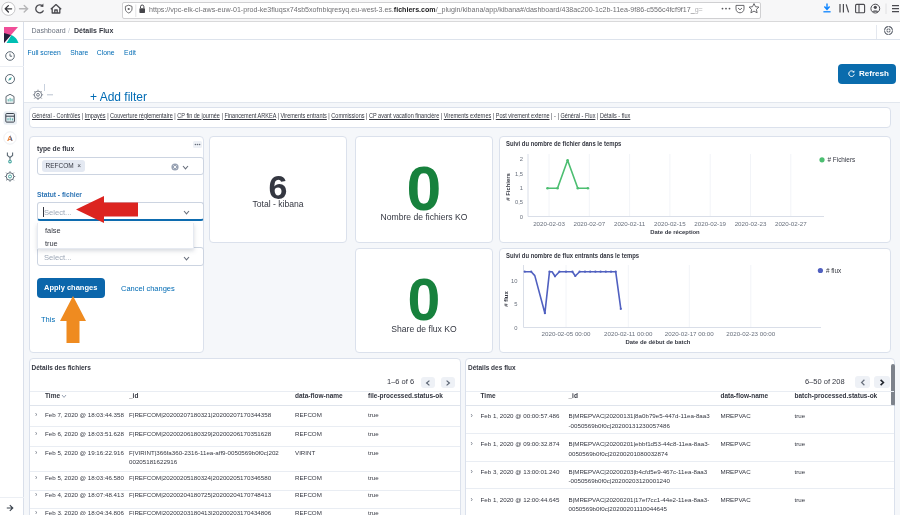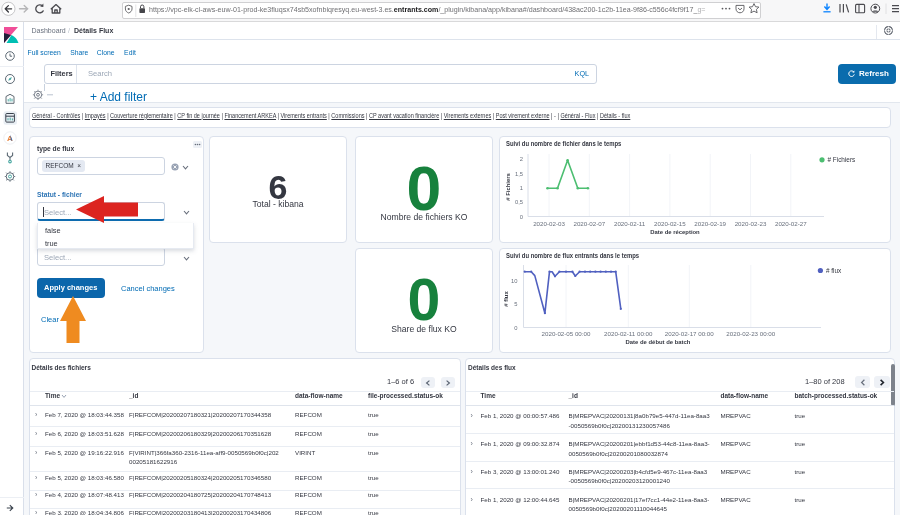--- a/index.html
+++ b/index.html
@@ -48,21 +48,21 @@
   .panel { position:absolute; background:#fff; border:1px solid #dbe1ec; border-radius:4px; }
 
   
   #plinks { left:5px; top:4px; width:862px; height:21px; }
   #plinks .lk { position:absolute; left:2px; top:3.5px; font-size:6.8px; color:#343741; white-space:nowrap; transform:scaleX(0.813); transform-origin:left center; }
   #plinks .lk u { text-decoration:underline; }
 
   
   #pfilter { left:5px; top:33px; width:175px; height:217px; }
   .flabel { position:absolute; font-size:6.7px; font-weight:bold; color:#343741; }
-  .finput { position:absolute; left:7px; width:128px; background:#fff; border:1px solid #ccd4e1; border-radius:3px; }
+  .finput { position:absolute; left:7px; width:167px; background:#fff; border:1px solid #ccd4e1; border-radius:3px; }
   .chev { position:absolute; width:7px; height:7px; }
   .seltxt { position:absolute; left:6px; font-size:7.6px; color:#9ca7b6; }
 
   
   .mpanel { display:flex; flex-direction:column; align-items:center; justify-content:center; }
   .mnum { font-weight:bold; color:#343741; line-height:0.9; }
   .mgreen { color:#17813d; }
   .mlabel { font-size:8.6px; color:#343741; margin-top:-3.5px; }
 
   
@@ -120,21 +120,21 @@
       <rect x="855.6" y="4.4" width="9" height="8.4" rx="1" fill="none" stroke="#4a4a4f" stroke-width="1.1"></rect>
       <line x1="859" y1="4.4" x2="859" y2="12.8" stroke="#4a4a4f" stroke-width="1.1"></line>
 
       <circle cx="875.3" cy="8.6" r="4.4" fill="none" stroke="#4a4a4f" stroke-width="1"></circle>
       <circle cx="875.3" cy="7.3" r="1.6" fill="#4a4a4f"></circle>
       <path d="M872.2 11.8 c0.6 -1.8 5.6 -1.8 6.2 0" fill="#4a4a4f"></path>
       <line x1="886" y1="3.5" x2="886" y2="14" stroke="#e0e0e2" stroke-width="1"></line>
 
       <path d="M892 5.6 h7 M892 8.6 h7 M892 11.6 h7" stroke="#4a4a4f" stroke-width="1.2"></path>
     </svg>
-    <div class="urltxt" style="left:149px; top:6px;">https://vpc-elk-cl-aws-euw-01-prod-ke3fluqsx74sb5xofnbiqresyq.eu-west-3.es.<b>entrants.com</b>/_plugin/kibana/app/kibana#/dashboard/438ac200-1c2b-11ea-9f86-c556c4fcf9f17_<span class="dim">g=</span></div>
+    <div class="urltxt" style="left:149px; top:6px;">https://vpc-elk-cl-aws-euw-01-prod-ke3fluqsx74sb5xofnbiqresyq.eu-west-3.es.<b>fichiers.com</b>/_plugin/kibana/app/kibana#/dashboard/438ac200-1c2b-11ea-9f86-c556c4fcf9f17_<span class="dim">g=</span></div>
   </div>
   <div id="sidebar">
     <svg class="abs" style="left:0;top:0;" width="24" height="493" viewBox="0 0 24 493">
       <g transform="translate(4,5)">
         <path d="M0 0 h14 L0 16 z" fill="#f04e98"></path>
         <path d="M0 6 v10 l7 -8 z" fill="#231f3a"></path>
         <path d="M2.5 16 h12 a13 13 0 0 0 -7 -8 z" fill="#00bfb3"></path>
       </g>
       <line x1="0" y1="44.5" x2="24" y2="44.5" stroke="#eceff4" stroke-width="1"></line>
 
@@ -187,26 +187,20 @@
       <circle cx="4.5" cy="4.5" r="3.9" fill="none" stroke="#4a505b" stroke-width="1.1"></circle>
       <circle cx="4.5" cy="4.5" r="1.7" fill="none" stroke="#4a505b" stroke-width="1"></circle>
       <path d="M4.5 0.6 v1.9 M4.5 6.5 v1.9 M0.6 4.5 h1.9 M6.5 4.5 h1.9" stroke="#fff" stroke-width="1.4"></path>
     </svg>
   </div>
   <div id="chromebg"></div>
   <span class="toplink" style="left:27.5px;">Full screen</span>
   <span class="toplink" style="left:70.2px;">Share</span>
   <span class="toplink" style="left:96.8px;">Clone</span>
   <span class="toplink" style="left:124.1px;">Edit</span>
-  <div id="qinput">
-    <span class="prepend"></span>
-    <span class="flt">Filters</span>
-    <span class="ph">Search</span>
-    <span class="kql">KQL</span>
-  </div>
   <div id="refresh">
     <svg class="abs" style="left:10px; top:6.3px;" width="7" height="7" viewBox="0 0 7 7">
       <path d="M5.9 2.1 A2.8 2.8 0 1 0 6.3 4.4" stroke="#fff" stroke-width="1" fill="none"></path>
       <path d="M6.4 0.5 v2.1 h-2.1 z" fill="#fff"></path>
     </svg>
     <span class="rt">Refresh</span>
   </div>
   <svg class="abs" style="left:32px; top:89px;" width="22" height="12" viewBox="0 0 22 12">
     <g stroke="#69707d" fill="none" stroke-width="0.9">
       <circle cx="6" cy="5.8" r="3.7"></circle>
@@ -261,21 +255,21 @@
 
       <div class="abs" style="left:7px; top:85.5px; width:157px; height:26.5px; background:#fff; border:1px solid #e6eaf1; border-top:none; box-shadow:0 2px 4px rgba(100,110,130,0.25); z-index:3;">
         <span class="abs" style="left:7px; top:3.5px; font-size:7.4px; color:#343741;">false</span>
         <span class="abs" style="left:7px; top:16.5px; font-size:7.4px; color:#343741;">true</span>
       </div>
 
       <div class="abs" style="left:7px; top:140.5px; width:67.5px; height:20px; background:#0b66ab; border-radius:4px; z-index:2;">
         <span class="abs" style="left:7px; top:5.5px; font-size:7.5px; font-weight:700; color:#fff;">Apply changes</span>
       </div>
       <span class="abs" style="left:91px; top:146.5px; font-size:7.5px; font-weight:500; color:#006bb4;">Cancel changes</span>
-      <span class="abs" style="left:11px; top:178px; font-size:7.5px; font-weight:500; color:#006bb4;">Clear</span>
+      <span class="abs" style="left:11px; top:178px; font-size:7.5px; font-weight:500; color:#006bb4;">This</span>
 
       <svg class="abs" style="left:46px; top:59px; z-index:4;" width="62" height="27" viewBox="0 0 62 27">
         <path d="M0 13.5 L28 0 L28 6.5 L62 6.5 L62 20.5 L28 20.5 L28 27 Z" fill="#dc2420"></path>
       </svg>
 
       <svg class="abs" style="left:30px; top:159px; z-index:4;" width="26" height="47" viewBox="0 0 26 47">
         <path d="M13 0 L26 25 L19.5 25 L19.5 47 L6.5 47 L6.5 25 L0 25 Z" fill="#ef8b20"></path>
       </svg>
     </div>
     <div class="panel mpanel" id="pm6" style="left:185px; top:33px; width:138px; height:107px; padding-top:2px;">
@@ -444,21 +438,21 @@
       <span class="trow" style="left:338px; top:131.8px;">true</span>
       <div class="rborder" style="left:0px; top:149px; width:429.5px;"></div>
       <span class="rchev" style="left:5px; top:150.3px;">›</span>
       <span class="trow" style="left:15px; top:150.3px;">Feb 3, 2020 @ 18:04:34.806</span>
       <span class="trow" style="left:99px; top:150.3px;">F|REFCOM|20200203180413|20200203170434806</span>
       <span class="trow" style="left:265px; top:150.3px;">REFCOM</span>
       <span class="trow" style="left:338px; top:150.3px;">true</span>
     </div>
     <div class="panel" id="ptable2">
       <span class="ttitle" style="left:2.5px;">Détails des flux</span>
-      <span class="pgtext" style="left:339.5px;">1–80 of 208</span>
+      <span class="pgtext" style="left:339.5px;">6–50 of 208</span>
       <div class="pgbtn" style="left:389px; top:16.5px; width:15.5px; height:12.5px;">
           <svg class="abs" style="left:5px;top:3px;" width="6" height="7" viewBox="0 0 6 7">
             <path d="M4.4 0.8 L1.6 3.5 L4.4 6.2" stroke="#69707d" stroke-width="1.2" fill="none"></path>
           </svg>
         </div>
       <div class="pgbtn" style="left:408.5px; top:16.5px; width:15.5px; height:12.5px;">
           <svg class="abs" style="left:5px;top:3px;" width="6" height="7" viewBox="0 0 6 7">
             <path d="M1.6 0.8 L4.4 3.5 L1.6 6.2" stroke="#20242c" stroke-width="1.6" fill="none"></path>
           </svg>
         </div>

